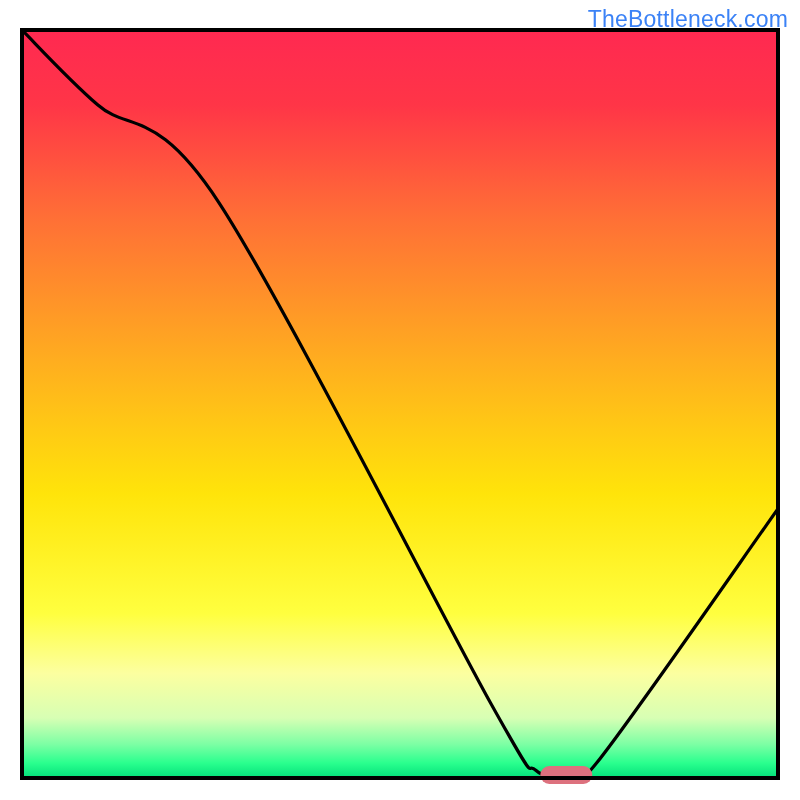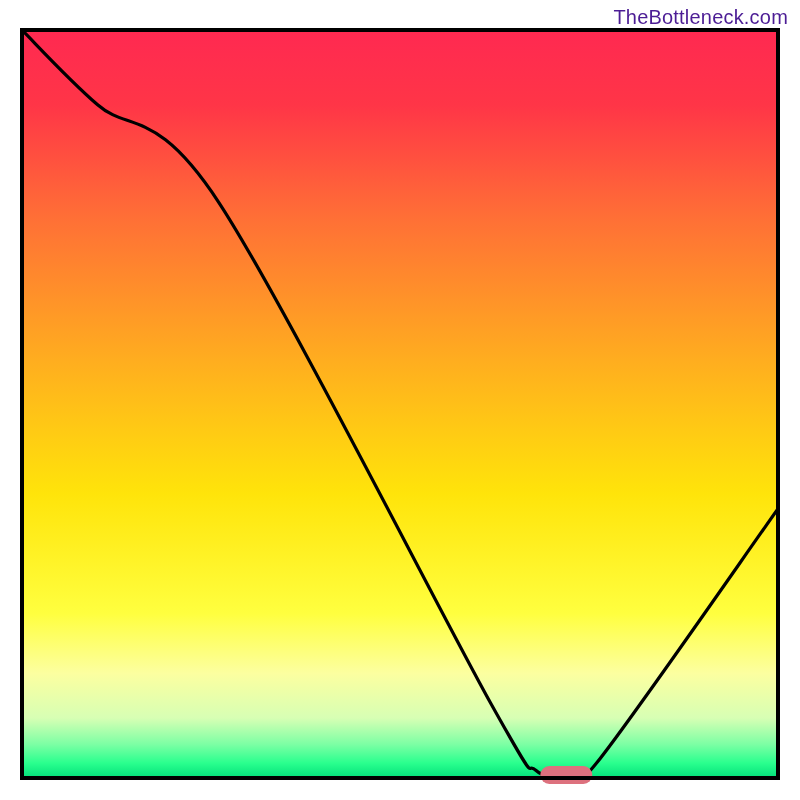--- a/index.html
+++ b/index.html
@@ -12,23 +12,23 @@
   }
   .wrap {
     position: relative;
     width: 800px;
     height: 800px;
   }
   .watermark {
     position: absolute;
     top: 6px;
     right: 12px;
-    font-size: 20px;
+    font-size: 23px;
     font-weight: 400;
-    color: #4c1d95;
+    color: #3b82f6;
     z-index: 10;
     letter-spacing: 0.2px;
   }
   svg.chart {
     position: absolute;
     left: 0;
     top: 0;
     width: 800px;
     height: 800px;
     display: block;

